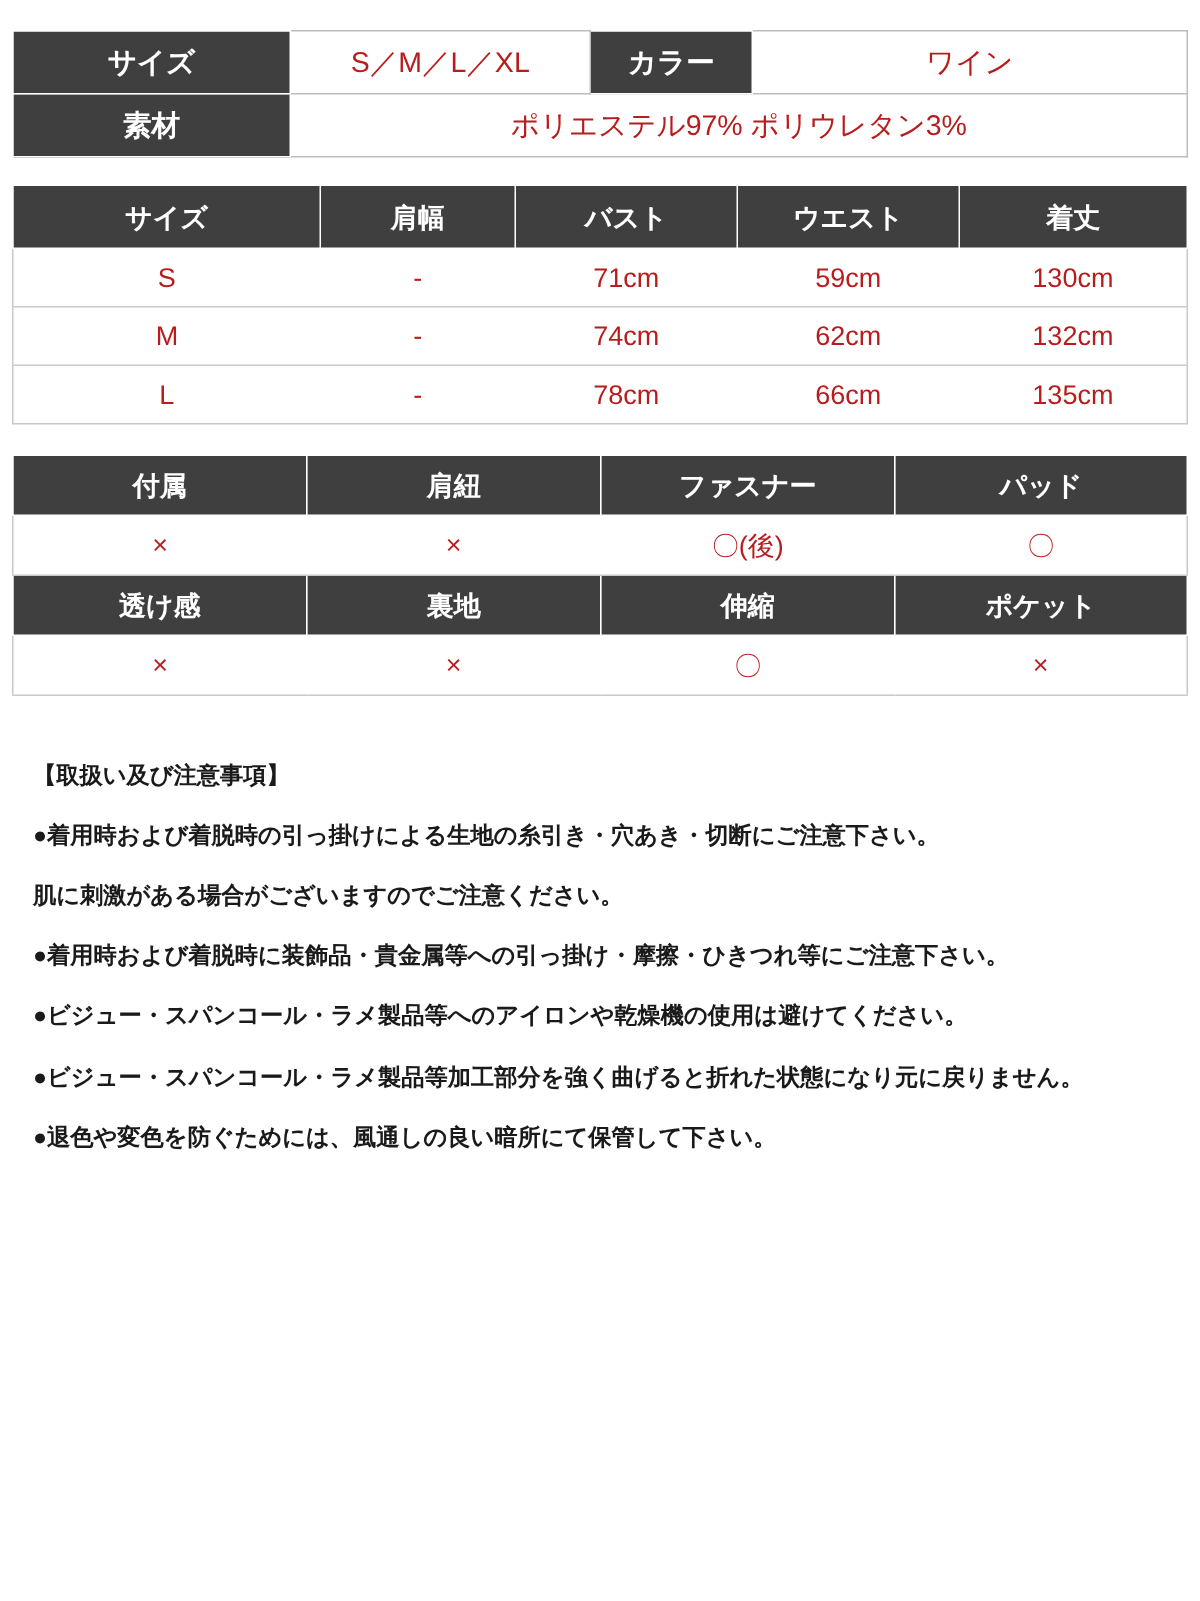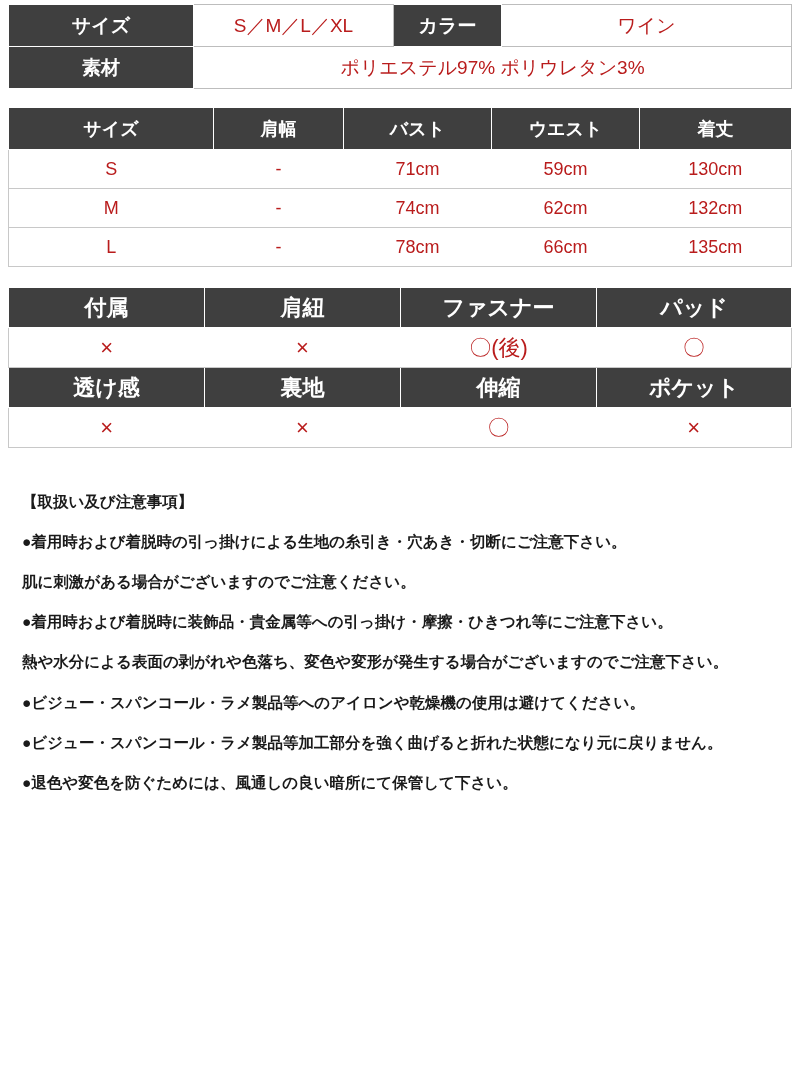--- a/index.html
+++ b/index.html
@@ -11,21 +11,21 @@
     width: 800px;
     height: 1067px;
     font-family: "Liberation Sans", sans-serif;
     color: #222222;
   }
   .page {
     width: 800px;
     height: 1067px;
     position: relative;
     box-sizing: border-box;
-    padding: 4px 8px 0 8px;
+    padding: 20px 8px 0 8px;
   }
   table {
     border-collapse: collapse;
     width: 784px;
     table-layout: fixed;
   }
   table.spec-table td,
   table.size-table td,
   table.detail-table td {
     border: 1px solid #ffffff;
@@ -71,21 +71,21 @@
     border: 1px solid #c8c8c8;
     margin-bottom: 20px;
   }
   
   table.detail-table {
     border: 1px solid #c8c8c8;
     margin-bottom: 22px;
   }
   table.detail-table td {
     height: 40px;
-    font-size: 22px;
+    font-size: 18px;
   }
   table.detail-table td.val {
     border: 1px solid #c8c8c8 !important;
     border-left: none !important;
     border-right: none !important;
   }
   .notes {
     padding: 4px 14px 0 14px;
     font-size: 15.5px;
     line-height: 1.62;
@@ -177,19 +177,18 @@
         <td class="val">×</td>
       </tr>
     </tbody>
   </table>
 
   <div class="notes">
     <div class="line">【取扱い及び注意事項】</div>
     <div class="line">●着用時および着脱時の引っ掛けによる生地の糸引き・穴あき・切断にご注意下さい。</div>
     <div class="line">肌に刺激がある場合がございますのでご注意ください。</div>
     <div class="line">●着用時および着脱時に装飾品・貴金属等への引っ掛け・摩擦・ひきつれ等にご注意下さい。</div>
-    <div class="line">熱や水分による表面の剥がれや色落ち、変色や変形が発生する場合がございますのでご注意下さい。</div>
     <div class="line">●ビジュー・スパンコール・ラメ製品等へのアイロンや乾燥機の使用は避けてください。</div>
     <div class="line">●ビジュー・スパンコール・ラメ製品等加工部分を強く曲げると折れた状態になり元に戻りません。</div>
     <div class="line">●退色や変色を防ぐためには、風通しの良い暗所にて保管して下さい。</div>
   </div>
 
 </div>
 
 </body></html>

